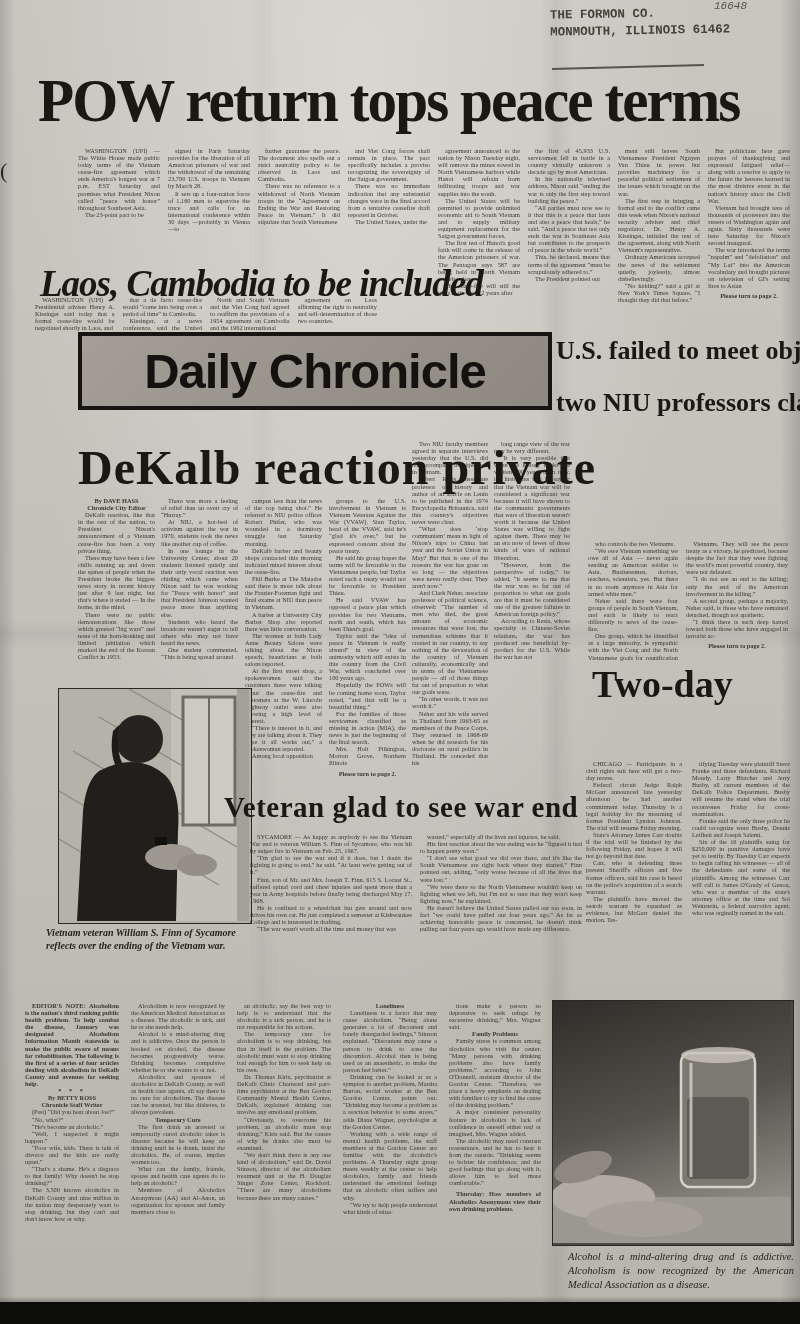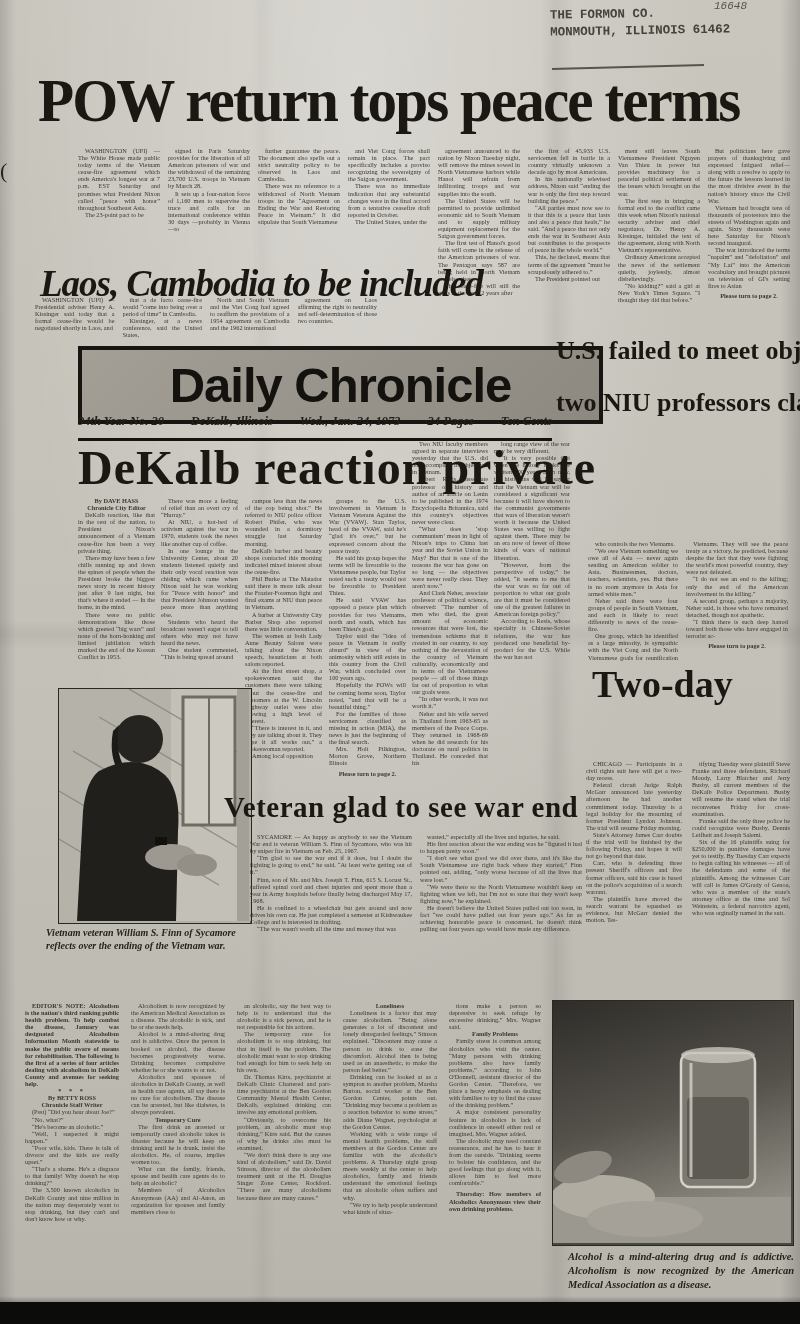--- a/index.html
+++ b/index.html
@@ -36,21 +36,21 @@
   #vHead{left:224px; top:791px; font-size:29px; letter-spacing:.5px;}
   #tdH1{left:592px; top:662px; font-size:38px;}
   #tdH2{left:585px; top:708px; font-size:36px; letter-spacing:-1px;}
   #alHead{left:30px; top:948px; font-size:33px; font-style:italic; letter-spacing:-.5px;}
   
   #stamp{left:550px; top:6px; font-family:"Liberation Mono", monospace; font-size:12.5px; font-weight:bold; color:#45423a; transform:rotate(-1deg); line-height:17px; white-space:pre;}
   #stampNum{left:714px; top:0px; font-family:"Liberation Mono", monospace; font-style:italic; font-size:11px; color:#57544c;}
   #stampLine{left:552px; top:66px; width:152px; height:2px; background:#57544c; transform:rotate(-1.5deg);}
   #edgeMark{left:0px; top:158px; font-size:22px; color:#26241f;}
   
-  #mastBox{left:78px; top:346px; width:525px; height:78px; background:linear-gradient(135deg,#a39f97,#8d8981); border:4px solid #171511; box-sizing:border-box; display:flex; align-items:center; justify-content:center;}
+  #mastBox{left:78px; top:332px; width:474px; height:78px; background:linear-gradient(135deg,#a39f97,#8d8981); border:4px solid #171511; box-sizing:border-box; display:flex; align-items:center; justify-content:center;}
   #mastBox .logo{font-family:"Liberation Sans", sans-serif; font-weight:bold; font-size:49px; letter-spacing:-1px; color:#14120e; white-space:nowrap;}
   #dateline{left:78px; top:414px; width:474px; height:22px; display:flex; justify-content:space-between; align-items:baseline; font-size:12.5px; font-weight:bold; font-style:italic; color:#221f1a; border-bottom:3px solid #15130f; padding-bottom:2px;}
   
   #powCols{left:78px; top:147px; width:712px; height:192px;}
   #powCols .short{height:98px; flex:none; width:82px;}
   #powCols .tall{height:190px;}
   #laosCols{left:35px; top:296px; width:342px; height:44px;}
   #dkc1{left:78px;  top:497px; width:77px; height:196px;}
   #dkc2{left:161px; top:497px; width:77px; height:196px;}
   #dkc3{left:245px; top:497px; width:77px; height:292px;}
@@ -68,21 +68,21 @@
   #vc2{left:420px; top:833px; width:162px; height:114px;}
   #ac1{left:25px;  top:1002px; width:94px; height:296px;}
   #ac2{left:131px; top:1002px; width:94px; height:296px;}
   #ac3{left:237px; top:1002px; width:94px; height:296px;}
   #ac4{left:343px; top:1002px; width:94px; height:296px;}
   #ac5{left:449px; top:1002px; width:92px; height:296px;}
   
   #vphoto{left:58px; top:688px; width:192px; height:234px; border:1px solid #2a2823; background:#b3b0a8;}
   #vcap{left:46px; top:926px; width:216px; font-size:10px; line-height:13px; font-weight:bold; font-style:italic; color:#26231d; text-align:left;}
   #gphoto{left:552px; top:1000px; width:240px; height:244px; border:1px solid #2a2823; background:#4a4843;}
-  #gcap{left:568px; top:1250px; width:226px; font-size:10.5px; line-height:14px; font-weight:bold; font-style:italic; color:#26231d; text-align:justify;}
+  #gcap{left:568px; top:1250px; width:226px; font-size:10.5px; line-height:14px; font-weight:normal; font-style:italic; color:#26231d; text-align:justify;}
   
   #bottomStrip{left:0; bottom:0; width:800px; height:22px; background:#0c0c0b;}
   #bottomFeather{left:0; bottom:18px; width:800px; height:10px; background:linear-gradient(180deg, transparent, rgba(30,28,24,.45));}
   svg{display:block;}
 </style>
 </head>
 <body>
 
 <div id="page">
 
@@ -149,27 +149,20 @@
     <div class="col">
         <p>North and South Vietnam and the Viet Cong had agreed to reaffirm the provisions of a 1954 agreement on Cambodia and the 1962 international</p>
       </div>
     <div class="col">
         <p>agreement on Laos affirming the right to neutrality and self-determination of those two countries.</p>
       </div>
   </div>
 
   <div class="abs" id="mastBox">
     <span class="logo">Daily Chronicle</span>
-  </div>
-  <div class="abs" id="dateline">
-    <span>94th Year No. 20</span>
-    <span>DeKalb, Illinois</span>
-    <span>Wed., Jan. 24, 1973</span>
-    <span>24 Pages</span>
-    <span>Ten Cents</span>
   </div>
 
   <div class="abs hl" id="niuH1">U.S. failed to meet objectives,</div>
   <div class="abs hl" id="niuH2">two NIU professors claim</div>
   <div class="abs col" id="nc1">
       <p>Two NIU faculty members agreed in separate interviews yesterday that the U.S. did not accomplish its objectives in Vietnam.</p>
       <p>Albert Resis, associate professor of history and author of an article on Lenin to be published in the 1974 Encyclopedia Britannica, said this country's objectives never were clear.</p>
       <p>“What does ‘stop communism’ mean in light of Nixon's trips to China last year and the Soviet Union in May? But that is one of the reasons the war has gone on so long — the objectives were never really clear. They aren't now.”</p>
       <p>And Clark Neher, associate professor of political science, observed: “The number of men who died, the great amount of economic resources that were lost, the tremendous schisms that it created in our country, to say nothing of the devastation of the country of Vietnam culturally, economically and in terms of the Vietnamese people — all of those things far out of proportion to what our goals were.</p>
       <p>“In other words, it was not worth it.”</p>

